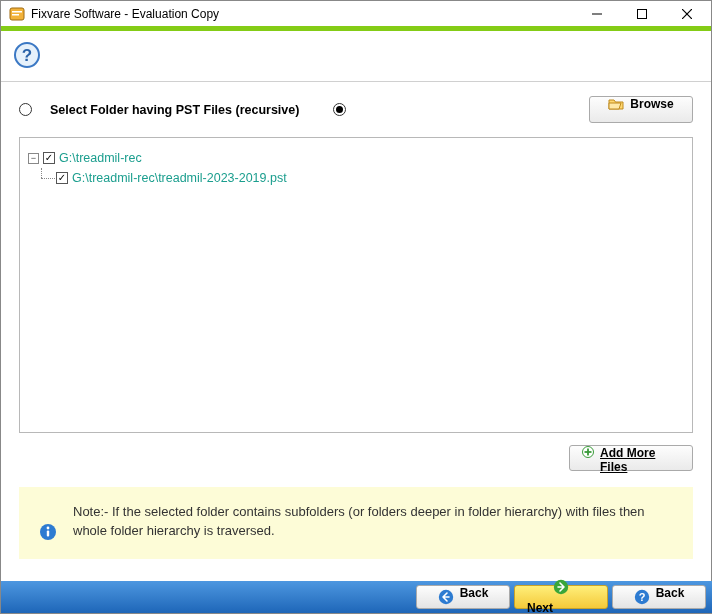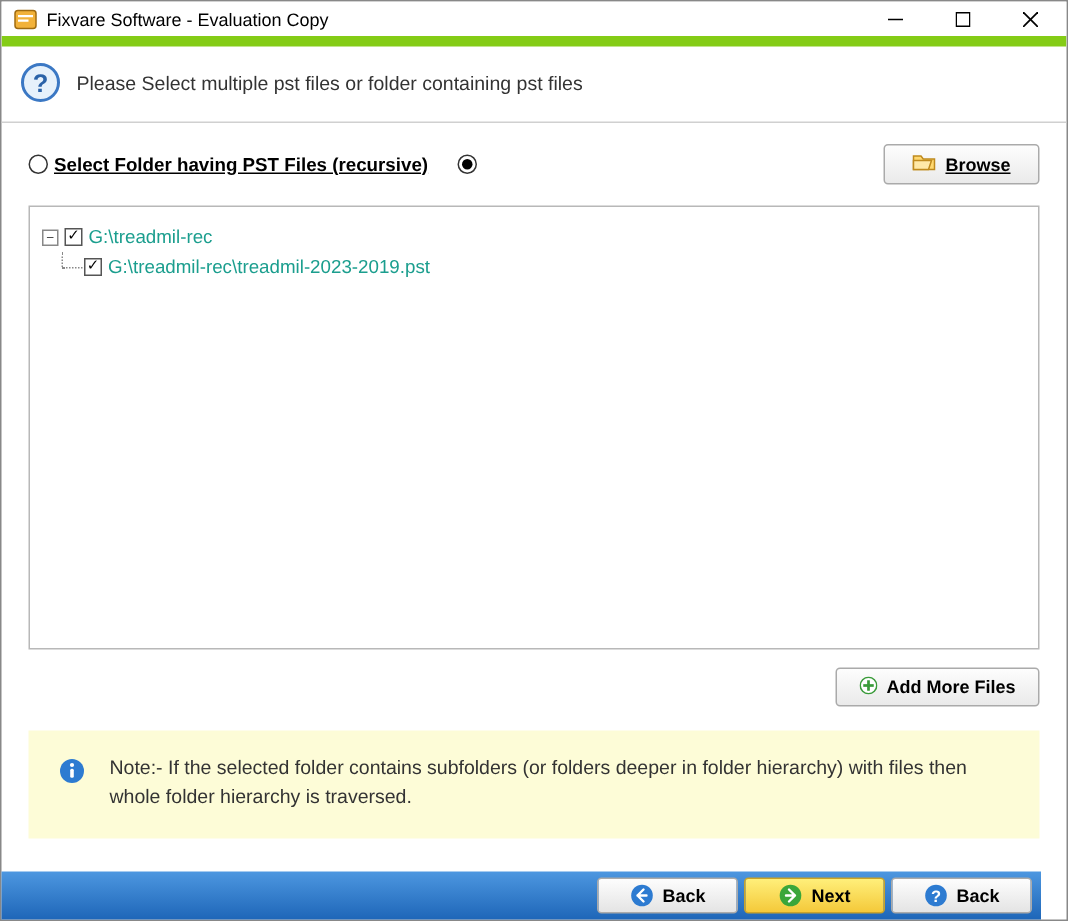--- a/index.html
+++ b/index.html
@@ -1,45 +1,45 @@
 <!DOCTYPE html>
 <html><head>
 <meta charset="utf-8">
 <style>
   * { box-sizing: border-box; margin: 0; padding: 0; font-family: 'Segoe UI', Tahoma, sans-serif; }
   body { width: 712px; height: 614px; background: #fff; overflow: hidden; border: 1px solid #888; }
-  .titlebar { height: 30px; background: #fff; display: flex; align-items: center; padding: 0 2px 0 8px; border-bottom: 7px solid #84cc16; }
+  .titlebar { height: 30px; background: #fff; display: flex; align-items: center; padding: 0 2px 0 8px; border-bottom: 5px solid #84cc16; }
   .titlebar .app-icon { width: 16px; height: 16px; margin-right: 6px; }
   .titlebar .title { font-size: 12px; color: #000; flex: 1; }
   .titlebar .winbtn { width: 45px; height: 28px; display: flex; align-items: center; justify-content: center; cursor: pointer; }
   .header { padding: 10px 16px 12px 12px; display: flex; align-items: center; border-bottom: 1px solid #d0d0d0; }
   .header .qicon { width: 28px; height: 28px; margin-right: 10px; }
   .header .instruction { font-size: 13px; color: #333; }
-  .option-row { display: flex; align-items: center; padding: 14px 18px 10px 18px; gap: 0; text-decoration: underline; }
+  .option-row { display: flex; align-items: center; padding: 14px 18px 10px 18px; gap: 14px; }
   .radio { width: 13px; height: 13px; border-radius: 50%; border: 1px solid #333; display: inline-flex; align-items: center; justify-content: center; margin-right: 4px; }
   .radio.checked::after { content: ''; width: 7px; height: 7px; border-radius: 50%; background: #000; }
   .radio-label { font-size: 12.5px; font-weight: bold; color: #000; margin-right: 20px; }
   .spacer { flex: 1; }
-  .btn { display: inline-flex; align-items: center; justify-content: center; gap: 6px; font-size: 12px; font-weight: bold; color: #000; cursor: pointer; background: linear-gradient(#fdfdfd,#eaeaea); border: 1px solid #aaa; border-radius: 3px; padding: 0 12px; height: 26px; }
+  .btn { display: inline-flex; justify-content: center; gap: 6px; font-size: 12px; font-weight: bold; color: #000; cursor: pointer; background: linear-gradient(#fdfdfd,#eaeaea); border: 1px solid #aaa; border-radius: 3px; padding: 0 12px; height: 26px; }
   .browse-btn { width: 104px; height: 27px; }
   .tree-panel { margin: 4px 18px 8px 18px; border: 1px solid #b8b8b8; height: 296px; padding: 10px 8px; overflow: auto; position: relative; }
   .tree-row { display: flex; align-items: center; font-size: 12.5px; color: #1b9e8e; line-height: 20px; }
   .tree-row.child { padding-left: 28px; position: relative; }
   .tree-row.child::before { content:''; position:absolute; left:13px; top:0; width:1px; height:10px; border-left:1px dotted #888; }
   .tree-row.child::after { content:''; position:absolute; left:13px; top:10px; width:14px; height:1px; border-top:1px dotted #888; }
   .expander { width: 11px; height: 11px; border: 1px solid #888; display: inline-flex; align-items: center; justify-content: center; font-size: 9px; line-height: 1; margin-right: 4px; color: #444; cursor: pointer; }
   .chk { width: 12px; height: 12px; border: 1px solid #555; display: inline-flex; align-items: center; justify-content: center; margin-right: 4px; font-size: 10px; line-height: 1; color: #000; cursor: pointer; }
   .add-more-row { display: flex; justify-content: flex-end; padding: 4px 18px 10px 18px; }
-  .add-more-btn { width: 136px; height: 26px; }
-  .note-box { margin: 6px 18px 0 18px; background: #fdfcd7; border: 0; padding: 16px 20px 18px 20px; display: flex; align-items: flex-start; gap: 16px; }
+  .add-more-btn { width: 124px; height: 26px; text-decoration: underline; }
+  .note-box { margin: 6px 18px 0 18px; background: #fdfcd7; border: 0; padding: 16px 20px 18px 20px; display: flex; align-items: flex-end; gap: 16px; }
   .note-box .info-icon { width: 18px; height: 18px; margin-top: 2px; }
   .note-text { font-size: 13px; color: #333; line-height: 1.45; }
-  .footer { position: absolute; left: 1px; right: 18px; bottom: 1px; height: 32px; background: linear-gradient(#4d97e0,#1e66b8); display: flex; align-items: center; justify-content: flex-end; padding: 0 6px; gap: 4px; }
+  .footer { position: absolute; left: 1px; right: 0; bottom: 1px; height: 32px; background: linear-gradient(#4d97e0,#1e66b8); display: flex; align-items: center; justify-content: flex-end; padding: 0 6px; gap: 4px; }
   .footer .btn { width: 94px; height: 24px; background: linear-gradient(#fdfdfd,#e4e4e4); }
-  .footer .btn.primary { background: linear-gradient(#ffef7a,#f4c93a); border-color: #c8a32a; }
+  .footer .btn.primary { background: linear-gradient(#ffef7a,#f4c93a); border-color: #c8a32a; flex-direction: column; }
   .icon-circle { border-radius: 50%; display: inline-flex; align-items: center; justify-content: center; }
 </style>
 </head>
 <body>
 
 <div class="titlebar">
   <span class="app-icon">
     <svg width="16" height="16" viewBox="0 0 16 16">
         <rect x="1" y="2" width="14" height="12" rx="2" fill="#f2b23a" stroke="#a06b10"></rect>
         <rect x="3" y="5" width="10" height="1.5" fill="#fff"></rect>
@@ -65,21 +65,20 @@
   </div>
 </div>
 
 <div class="header">
   <span class="qicon">
     <svg width="28" height="28" viewBox="0 0 28 28">
         <circle cx="14" cy="14" r="12" fill="#e6f1fb" stroke="#3b78c4" stroke-width="2"></circle>
         <text x="14" y="20" text-anchor="middle" font-size="17" font-weight="bold" fill="#2a62a8">?</text>
       </svg>
   </span>
-  <span class="instruction">Please Select multiple pst files or folder containing pst files</span>
 </div>
 
 <div class="option-row">
   <span class="radio"></span>
   <span class="radio-label">Select Folder having PST Files (recursive)</span>
   <span class="radio checked"></span>
   <span class="spacer"></span>
   <div class="btn browse-btn">
     <span>
       <svg width="16" height="14" viewBox="0 0 16 14">

